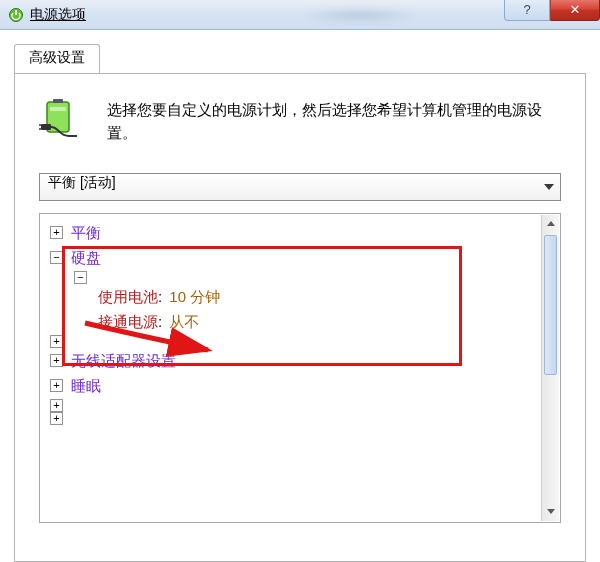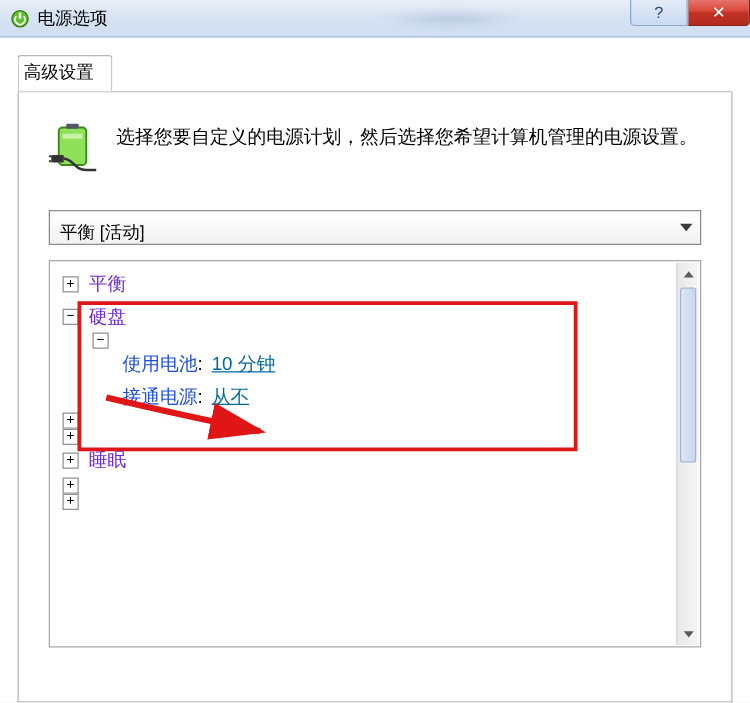--- a/index.html
+++ b/index.html
@@ -13,21 +13,21 @@
     
     .titlebar {
       height: 30px;
       background: linear-gradient(to bottom, #e8eef7 0%, #d6e3f3 50%, #cfdef0 100%);
       border-bottom: 1px solid #a0b8d8;
       display: flex; align-items: center;
       padding-left: 8px;
       position: relative;
     }
     .titlebar .title-icon { width: 16px; height: 16px; margin-right: 6px; }
-    .titlebar .title { color: #000; font-size: 14px; flex: 1; }
+    .titlebar .title { color: #000; font-size: 14px; flex: 1; text-decoration: underline; }
     .titlebar .blur { position: absolute; left: 300px; top: 8px; width: 120px; height: 14px;
       background: radial-gradient(ellipse, rgba(120,140,170,0.35), transparent 70%); filter: blur(3px); }
     .winbtns { display: flex; height: 100%; margin-left: auto; }
     .winbtn {
       width: 46px; height: 22px; margin-top: -1px;
       display: flex; align-items: center; justify-content: center;
       font-family: Arial, sans-serif; font-size: 13px;
     }
     .winbtn.help {
       background: linear-gradient(to bottom, #e4ecf7, #c9daf1);
@@ -41,41 +41,41 @@
       border-bottom-right-radius: 4px; color: #fff;
       width: 50px;
     }
     
     .dialog-body { background: #fff; padding: 14px 14px 0 14px; height: calc(100% - 30px); }
     
     .tabstrip { position: relative; height: 30px; }
     .tab {
       position: absolute; left: 0; top: 0;
       background: #fff; border: 1px solid #b5b5b5; border-bottom: none;
-      padding: 4px 14px 6px 4px;
+      padding: 4px 14px 6px 14px;
       border-top-left-radius: 3px; border-top-right-radius: 3px;
       z-index: 2;
     }
     .tabline { position: absolute; left: 0; right: 0; bottom: 0; height: 1px; background: #b5b5b5; }
     .tabpanel {
       border: 1px solid #b5b5b5; border-top: none;
       padding: 24px 24px 0 24px;
       height: calc(100% - 30px);
       position: relative;
       background: #fff;
     }
     
-    .desc-row { display: flex; gap: 12px; margin-bottom: 28px; }
+    .desc-row { display: flex; gap: 26px; margin-bottom: 28px; }
     .big-icon { width: 42px; height: 42px; flex-shrink: 0; }
     .desc-text { font-size: 15px; line-height: 1.55; color: #000; }
     
     .combo {
       width: 100%; height: 28px;
       border: 1px solid #8c8c8c;
-      display: flex; align-items: flex-end;
+      display: flex; align-items: flex-start;
       background: linear-gradient(to bottom, #fff, #f1f1f1);
       position: relative; margin-bottom: 12px;
     }
     .combo .combo-text { padding-left: 8px; font-size: 14px; }
     .combo .combo-btn {
       margin-left: auto; width: 22px; height: 100%;
       display: flex; align-items: center; justify-content: center;
     }
     .chev-down { width: 0; height: 0; border-left: 5px solid transparent; border-right: 5px solid transparent; border-top: 6px solid #3a3a3a; }
     
@@ -105,23 +105,23 @@
       border: 1px solid #919191; background: #fff;
       display: inline-flex; align-items: center; justify-content: center;
       font-size: 11px; line-height: 1; color: #000;
       margin-right: 8px; flex-shrink: 0;
       font-family: Arial;
     }
     .tree-label { color: #6d28d9; }
     .lvl0 { padding-left: 6px; }
     .lvl1 { padding-left: 30px; }
     .lvl2 { padding-left: 54px; }
-    .kv .key { color: #1d4ed8; }
+    .kv .key { color: #b91c1c; }
     .kv .colon { color: #000; margin: 0 3px 0 0; }
-    .kv .val { color: #0369a1; text-decoration: underline; }
+    .kv .val { color: #a16207; }
     
     .annot-box {
       position: absolute; border: 3px solid #e01515;
       left: 22px; top: 32px; width: 400px; height: 120px;
       pointer-events: none;
     }
     .annot-arrow { position: absolute; left: 40px; top: 104px; pointer-events: none; }
   </style>
 </head>
 <body>
@@ -192,20 +192,21 @@
               <span class="kv"><span class="key">使用电池</span><span class="colon">: </span><span class="val">10 分钟</span></span>
             </div>
             <div class="tree-row lvl2">
               <span class="kv"><span class="key">接通电源</span><span class="colon">: </span><span class="val">从不</span></span>
             </div>
             <div class="tree-row lvl0">
               <span class="exp">+</span>
             </div>
             <div class="tree-row lvl0">
               <span class="exp">+</span>
+              <span class="tree-label">无线适配器设置</span>
             </div>
             <div class="tree-row lvl0">
               <span class="exp">+</span>
               <span class="tree-label">睡眠</span>
             </div>
             <div class="tree-row lvl0">
               <span class="exp">+</span>
             </div>
             <div class="tree-row lvl0">
               <span class="exp">+</span>

